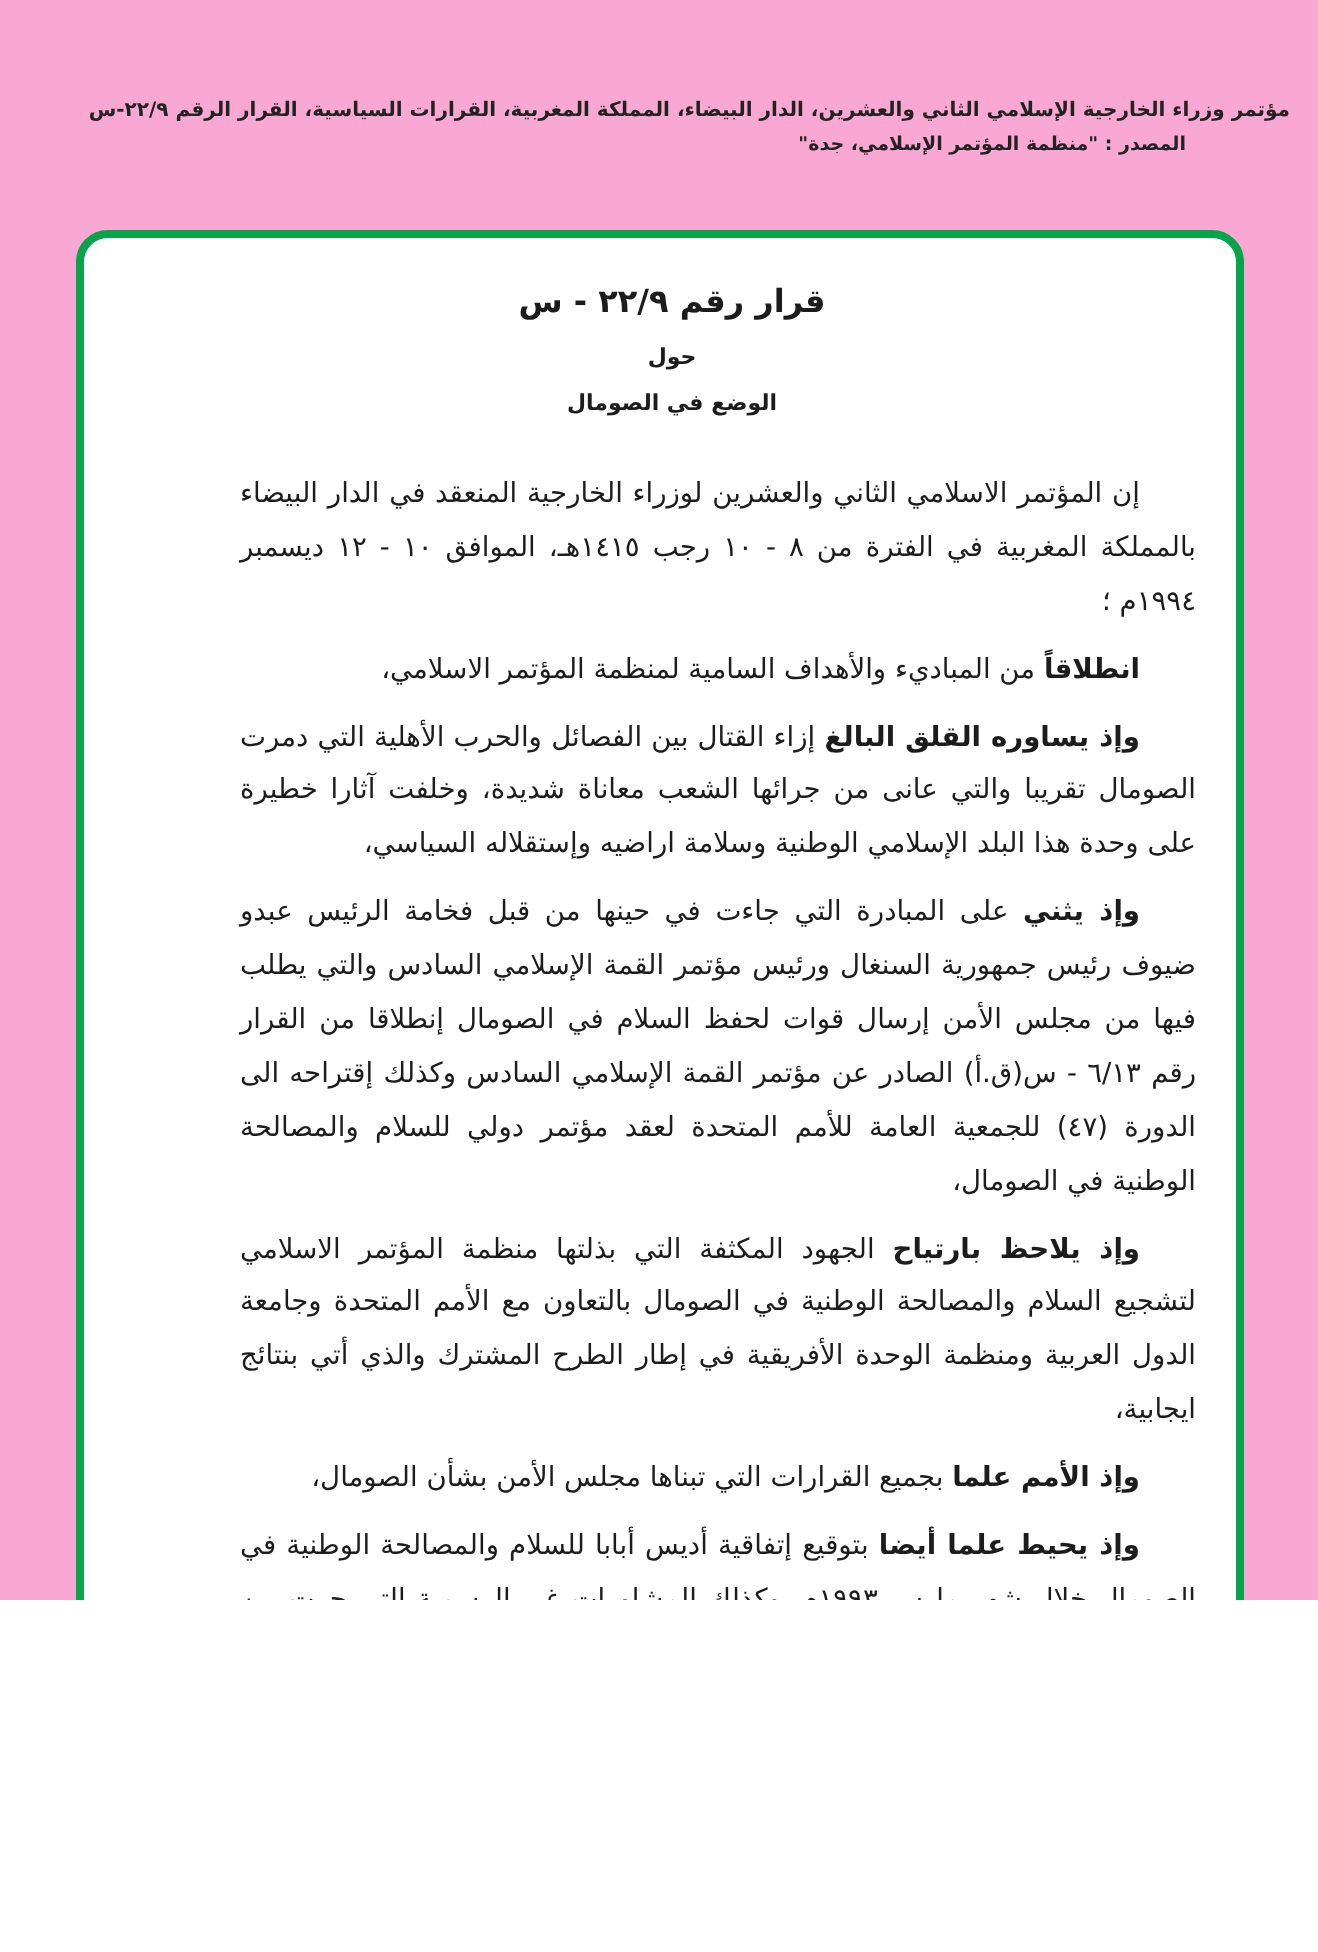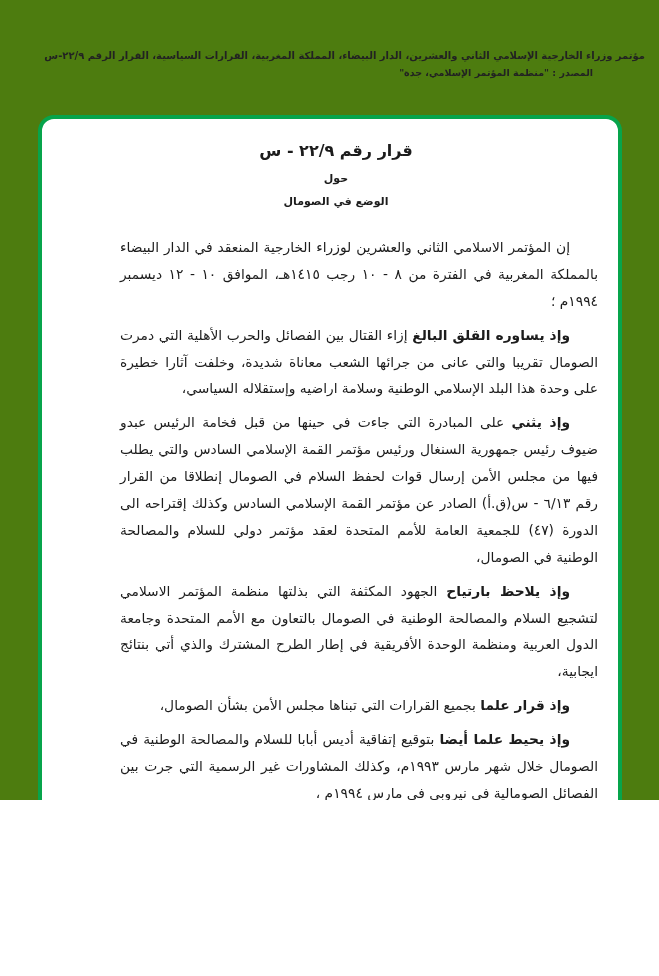--- a/index.html
+++ b/index.html
@@ -4,21 +4,21 @@
 <style>
   html, body {
     margin: 0;
     padding: 0;
     background: #ffffff;
   }
   .page {
     position: relative;
     width: 659px;
     height: 800px;
-    background: #4d7c0f;
+    background: #f9a8d4;
     overflow: hidden;
     direction: rtl;
     font-family: "DejaVu Sans", sans-serif;
     color: #1c1c1c;
   }
   .header {
     position: absolute;
     top: 50px;
     right: 14px;
     left: 14px;
@@ -105,24 +105,25 @@
   <div class="frame" style="border-color: rgb(7, 164, 75); padding-left: 32px;">
 
     <div class="title-block">
       <div class="title-line1">قرار رقم ٢٢/٩ - س</div>
       <div class="title-line2">حول</div>
       <div class="title-line3">الوضع في الصومال</div>
     </div>
 
     <div class="body-text">
       <p class="para"><span class="lead"></span> <span>إن المؤتمر الاسلامي الثاني والعشرين لوزراء الخارجية المنعقد في الدار البيضاء بالمملكة المغربية في الفترة من ٨ - ١٠ رجب ١٤١٥هـ، الموافق ١٠ - ١٢ ديسمبر ١٩٩٤م ؛</span></p>
+      <p class="para"><span class="lead">انطلاقاً</span> <span>من المباديء والأهداف السامية لمنظمة المؤتمر الاسلامي،</span></p>
       <p class="para"><span class="lead">وإذ يساوره القلق البالغ</span> <span>إزاء القتال بين الفصائل والحرب الأهلية التي دمرت الصومال تقريبا والتي عانى من جرائها الشعب معاناة شديدة، وخلفت آثارا خطيرة على وحدة هذا البلد الإسلامي الوطنية وسلامة اراضيه وإستقلاله السياسي،</span></p>
       <p class="para"><span class="lead">وإذ يثني</span> <span>على المبادرة التي جاءت في حينها من قبل فخامة الرئيس عبدو ضيوف رئيس جمهورية السنغال ورئيس مؤتمر القمة الإسلامي السادس والتي يطلب فيها من مجلس الأمن إرسال قوات لحفظ السلام في الصومال إنطلاقا من القرار رقم ٦/١٣ - س(ق.أ) الصادر عن مؤتمر القمة الإسلامي السادس وكذلك إقتراحه الى الدورة (٤٧) للجمعية العامة للأمم المتحدة لعقد مؤتمر دولي للسلام والمصالحة الوطنية في الصومال،</span></p>
       <p class="para"><span class="lead">وإذ يلاحظ بارتياح</span> <span>الجهود المكثفة التي بذلتها منظمة المؤتمر الاسلامي لتشجيع السلام والمصالحة الوطنية في الصومال بالتعاون مع الأمم المتحدة وجامعة الدول العربية ومنظمة الوحدة الأفريقية في إطار الطرح المشترك والذي أتي بنتائج ايجابية،</span></p>
-      <p class="para"><span class="lead">وإذ قرار علما</span> <span>بجميع القرارات التي تبناها مجلس الأمن بشأن الصومال،</span></p>
+      <p class="para"><span class="lead">وإذ الأمم علما</span> <span>بجميع القرارات التي تبناها مجلس الأمن بشأن الصومال،</span></p>
       <p class="para"><span class="lead">وإذ يحيط علما أيضا</span> <span>بتوقيع إتفاقية أديس أبابا للسلام والمصالحة الوطنية في الصومال خلال شهر مارس ١٩٩٣م، وكذلك المشاورات غير الرسمية التي جرت بين الفصائل الصومالية في نيروبي في مارس ١٩٩٤م ،</span></p>
     </div>
 
   </div>
 
   <div class="page-number">١</div>
 
 </div>
 
 </body></html>

